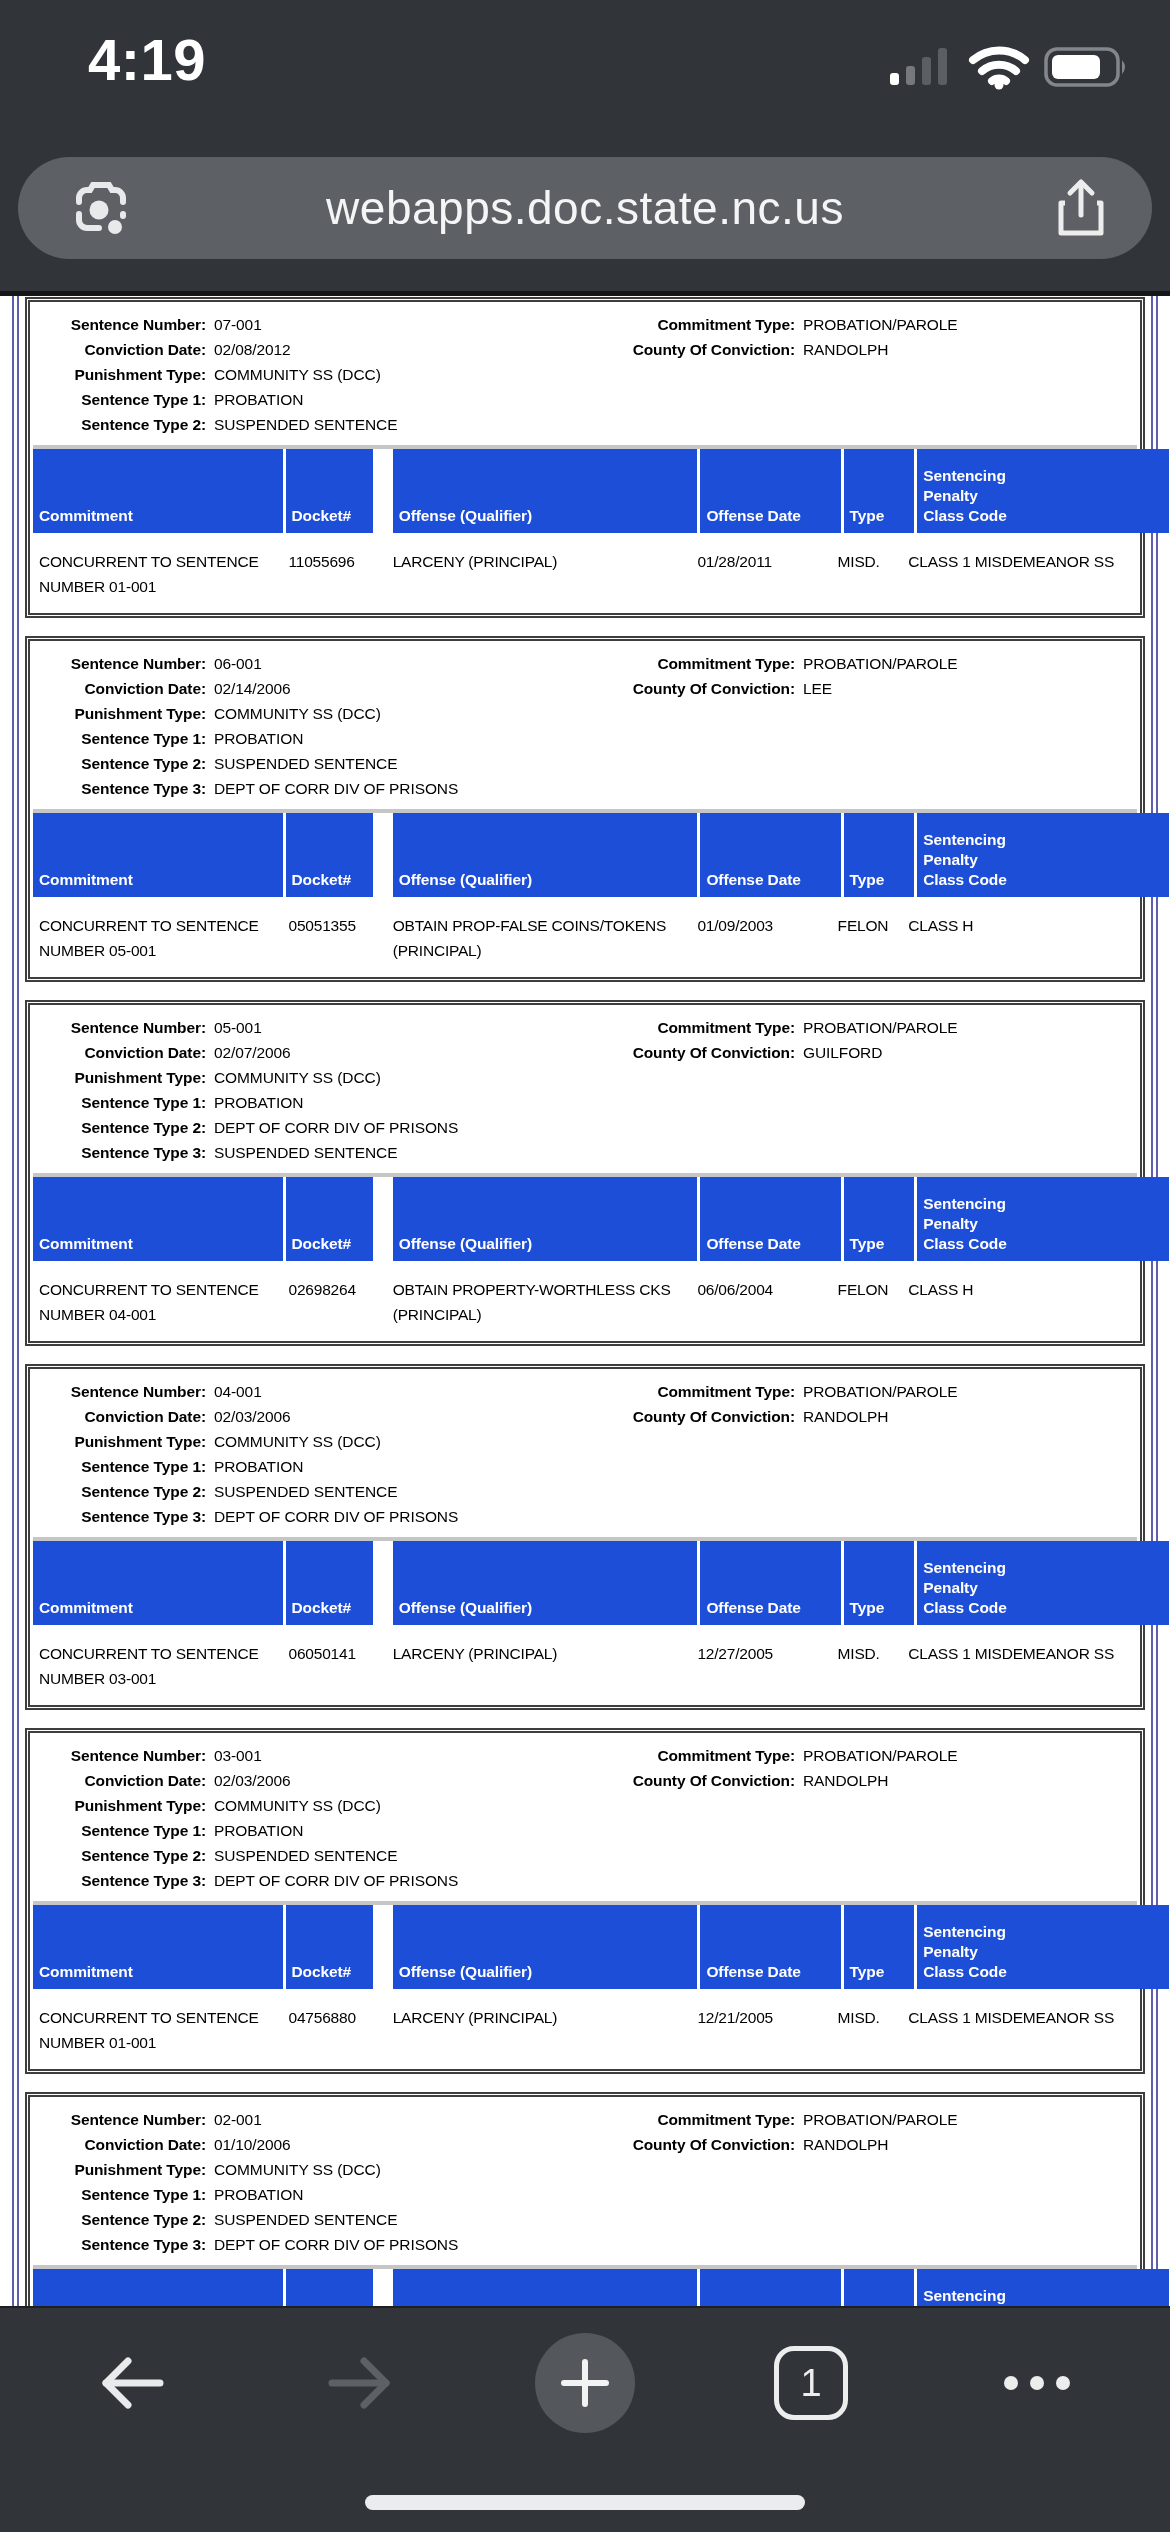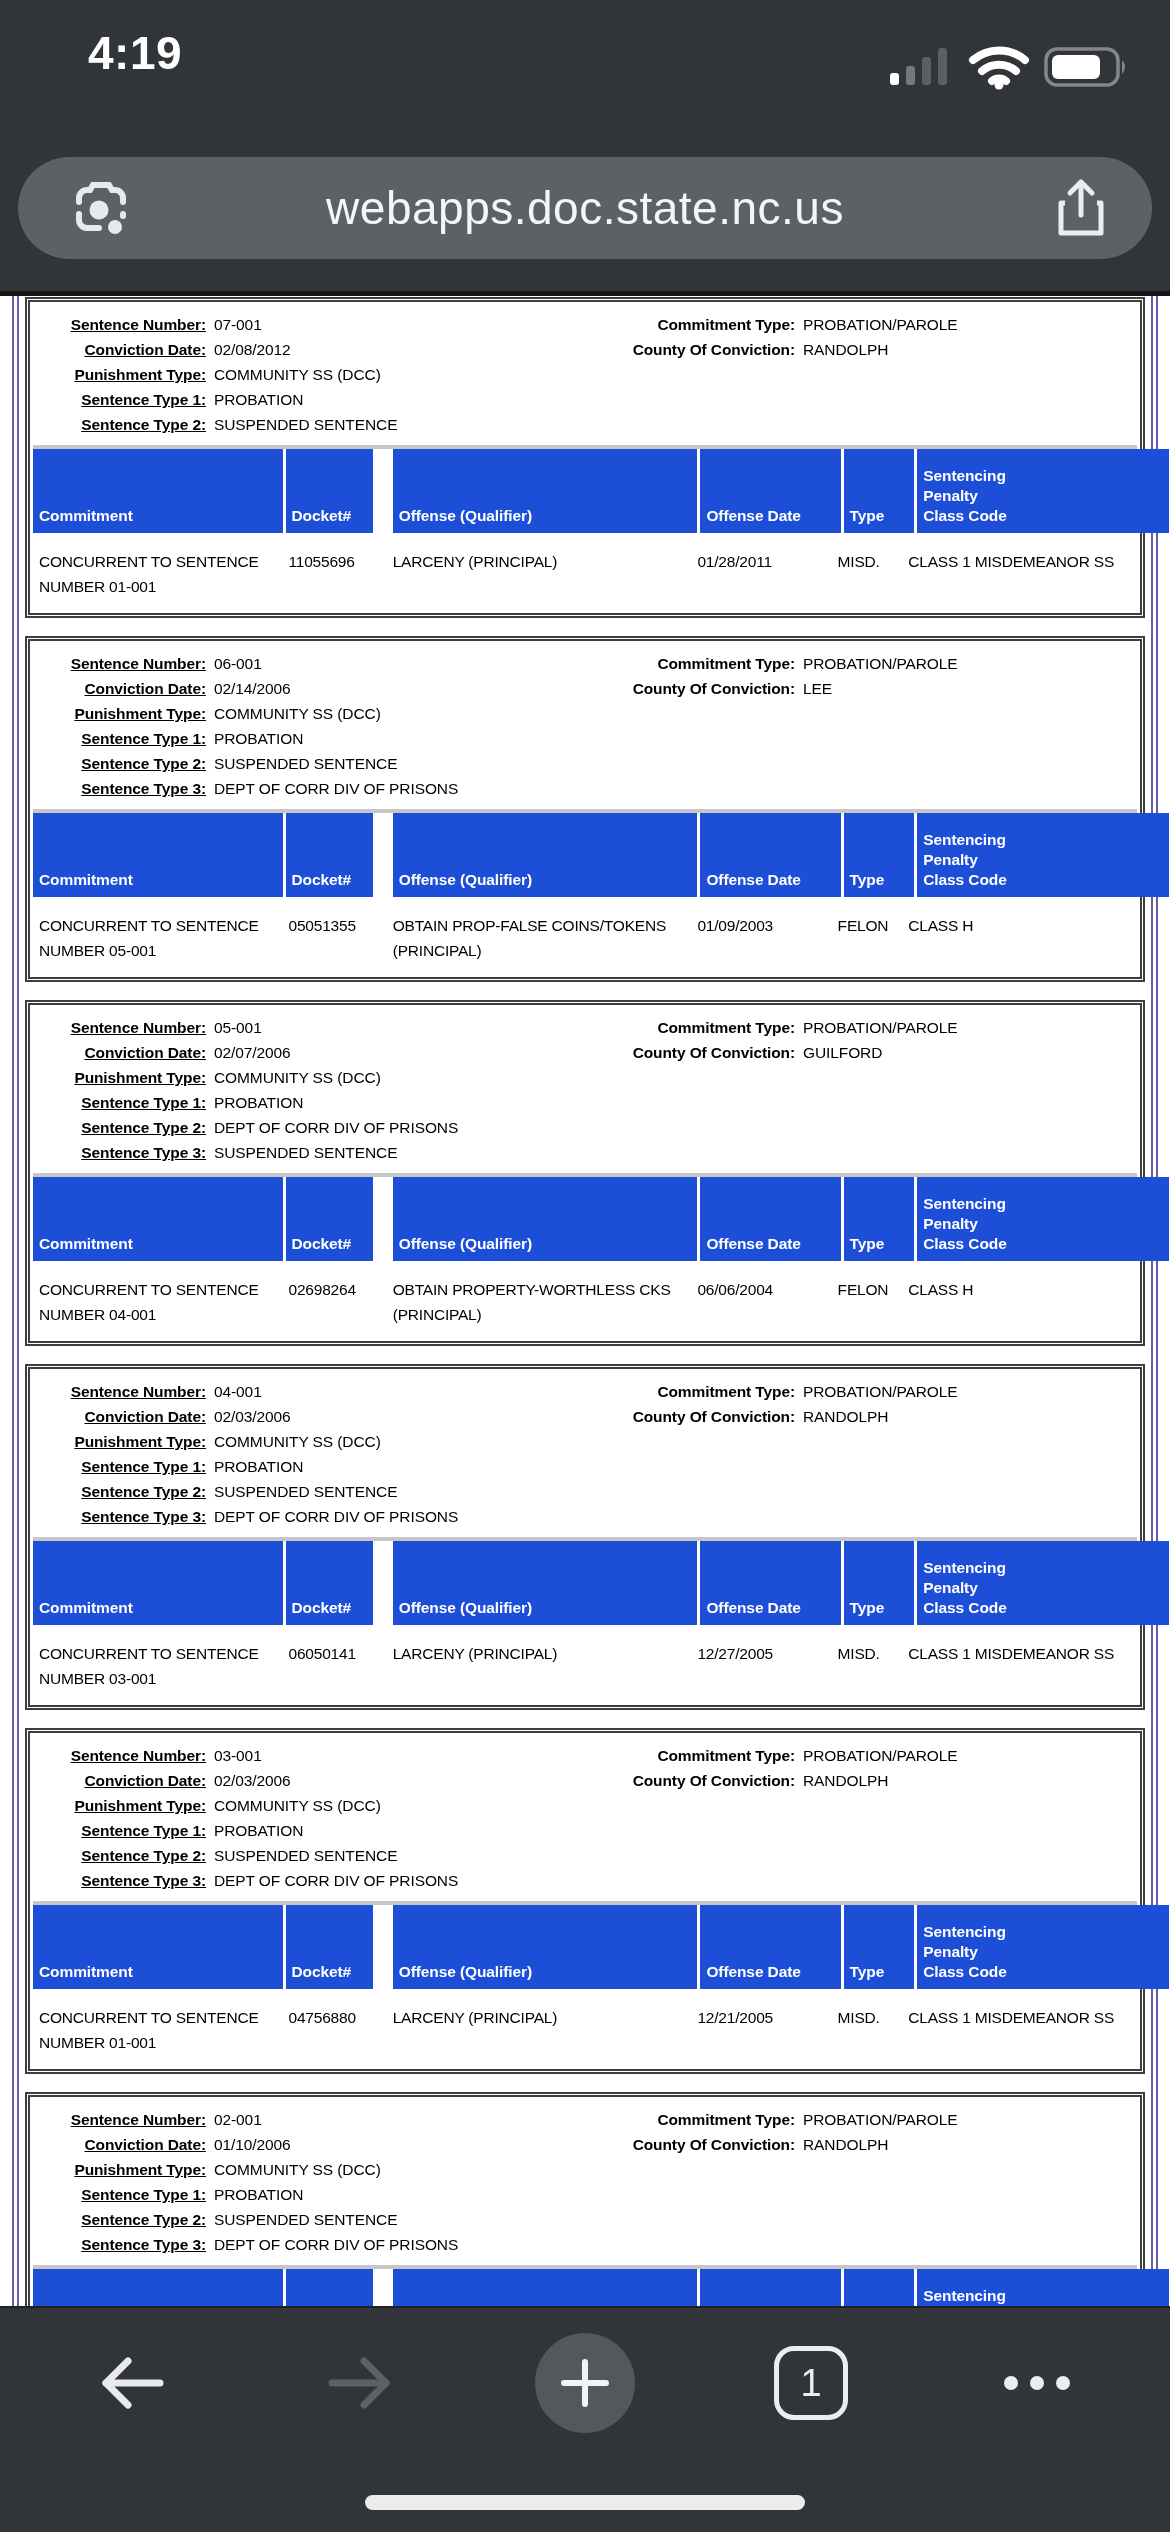--- a/index.html
+++ b/index.html
@@ -1,41 +1,41 @@
 <!DOCTYPE html>
 <html><head>
 <meta charset="utf-8">
 <style>
   html,body{margin:0;padding:0;background:#ffffff;}
   body{width:1170px;height:2532px;position:relative;overflow:hidden;
        font-family:"Liberation Sans",sans-serif;-webkit-font-smoothing:antialiased;}
 
   
   .chrome-top{position:absolute;top:0;left:0;width:1170px;height:291px;background:#313539;}
-  .status-time{position:absolute;left:88px;top:26px;color:#ffffff;font-size:46px;font-weight:700;letter-spacing:0.5px;text-align:center;}
+  .status-time{position:absolute;left:88px;top:26px;color:#ffffff;font-size:58px;font-weight:700;letter-spacing:0.5px;text-align:center;}
   .status-icons{position:absolute;right:40px;top:44px;display:flex;align-items:center;gap:14px;}
 
   .url-pill{position:absolute;left:18px;top:157px;width:1134px;height:102px;border-radius:51px;
             background:#5d6166;display:flex;align-items:center;justify-content:center;}
   .url-text{color:#f4f5f5;font-size:46px;letter-spacing:0.5px;}
   .pill-icon{position:absolute;top:0;height:102px;display:flex;align-items:center;justify-content:center;width:110px;}
   .pill-icon.left{left:28px;} .pill-icon.right{right:16px;}
 
   
   .page{position:absolute;top:291px;left:0;width:1170px;height:2015px;background:#ffffff;
         border-top:5px solid #161616;box-sizing:border-box;overflow:hidden;}
   .page-frame{margin:0 12px;border-left:7px double #5f5fae;border-right:7px double #5f5fae;
               padding:1px 6px 0 6px;min-height:2015px;box-sizing:border-box;}
 
   .section{border:5px double #3e3e3e;margin-bottom:18px;background:#ffffff;}
   .info{padding:10px 0 8px 0;}
   .info-row{display:grid;grid-template-columns:525px 1fr;line-height:25px;font-size:15.5px;letter-spacing:-0.1px;color:#000;}
   .pair{display:flex;}
   .pair .lbl{font-weight:700;text-align:right;flex:0 0 auto;}
-  .pair.left .lbl{width:176px;text-decoration:underline;}
+  .pair.left .lbl{width:176px;}
   .pair.right .lbl{width:240px;}
   .pair .val{margin-left:8px;white-space:nowrap;}
 
   .tbl{margin:0 3px 6px 3px;}
   .thead{display:flex;gap:3px;border-top:4px solid #c6c6c6;background:#ffffff;}
   .th{background:#1d4ed8;color:#ffffff;font-weight:700;font-size:15.5px;letter-spacing:-0.1px;
       height:84px;display:flex;align-items:flex-end;padding:0 5px 7px 6px;box-sizing:border-box;
       white-space:pre-line;line-height:20px;}
   .trow{display:flex;padding:16px 0 8px 0;}
   .td{font-size:15.5px;letter-spacing:-0.2px;line-height:25px;padding:0 5px 0 6px;box-sizing:border-box;color:#000;}

